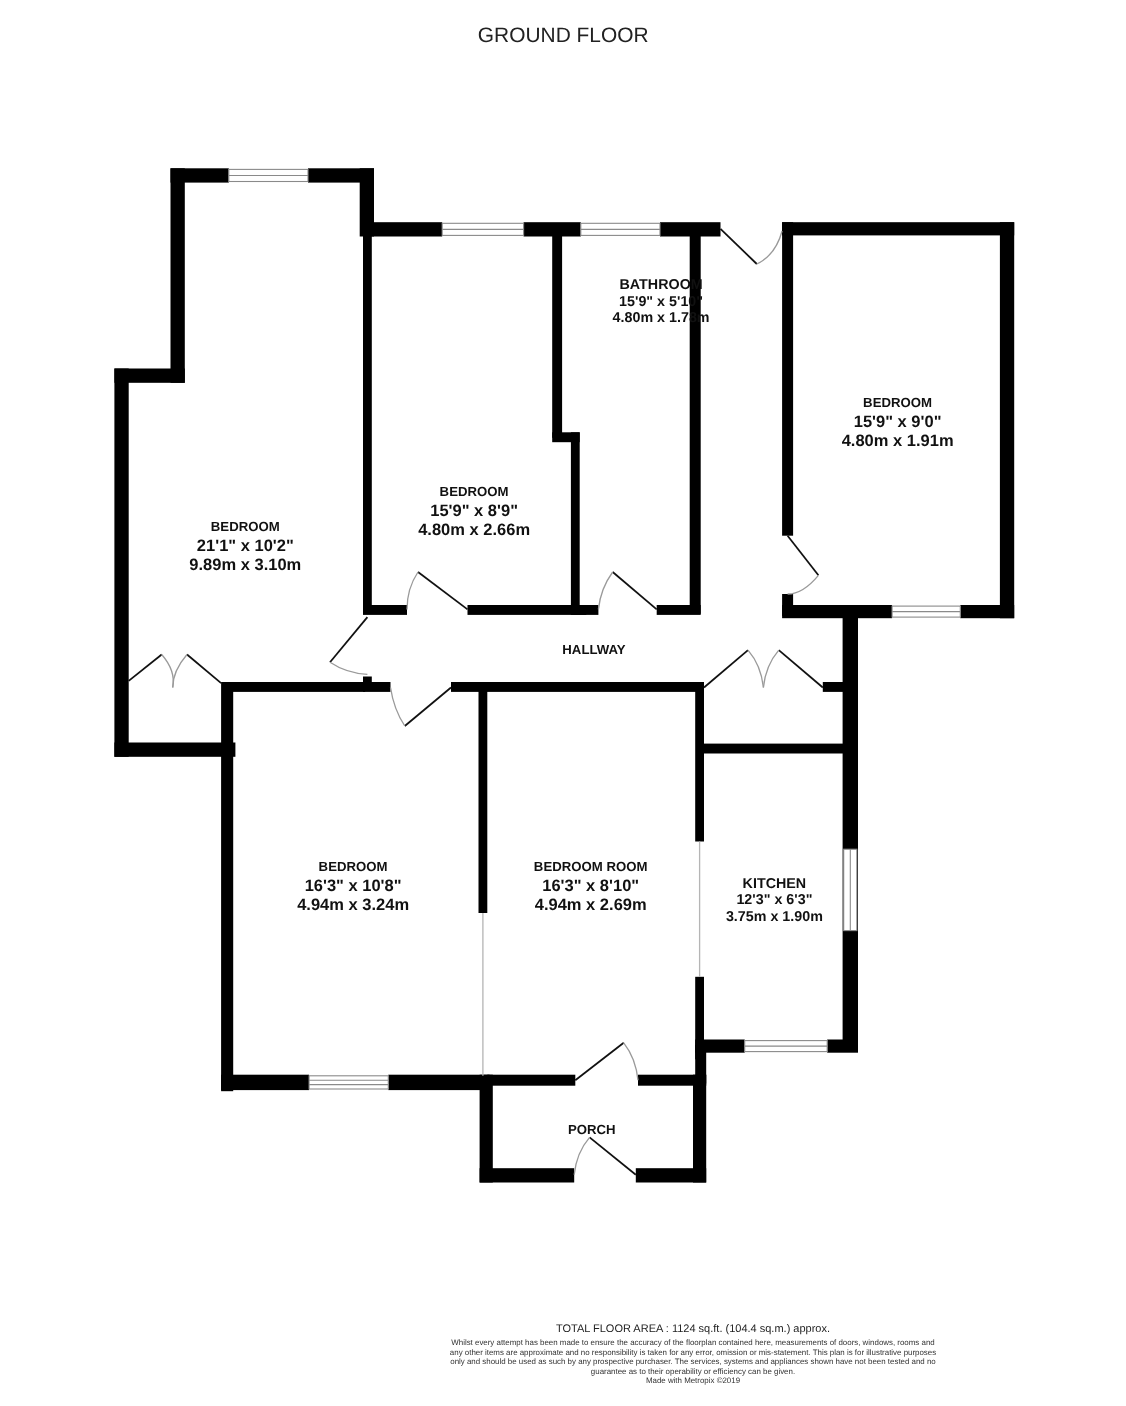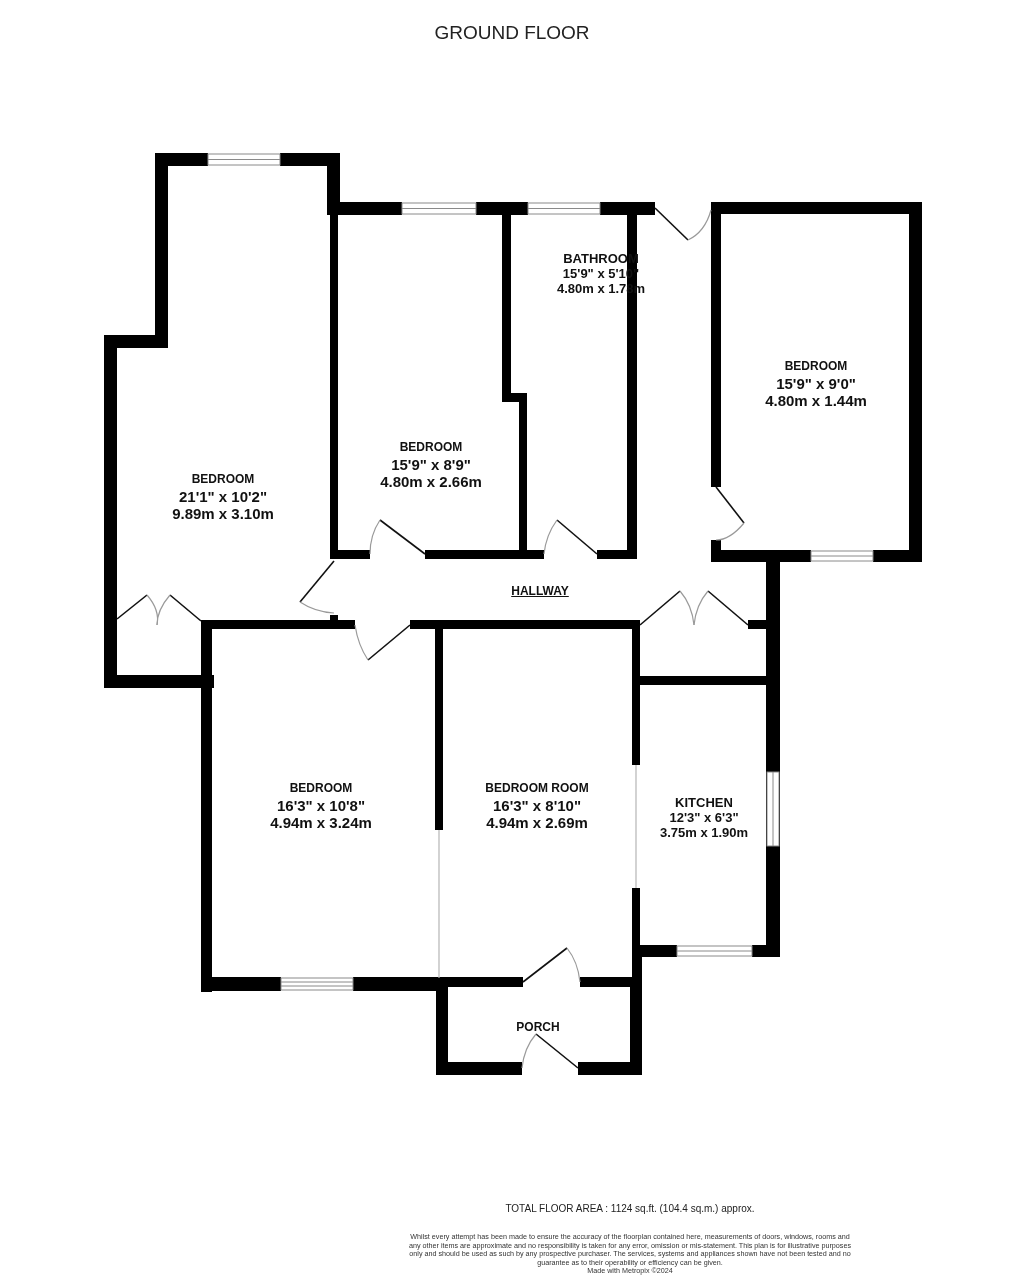--- a/index.html
+++ b/index.html
@@ -12,21 +12,21 @@
     .win-frame { fill: #fff; stroke: #8a8a8a; stroke-width: 1; }
     .win-line { stroke: #8a8a8a; stroke-width: 1; }
     .door-leaf { stroke: #111; stroke-width: 1.6; fill: none; }
     .door-arc { stroke: #9a9a9a; stroke-width: 1.2; fill: none; }
     .thin { stroke: #b5b5b5; stroke-width: 1.2; }
     .room-label { position: absolute; text-align: center; font-weight: bold; color: #111; transform: translateX(-50%); white-space: nowrap; }
     .room-label .name { font-size: 12px; line-height: 17px; }
     .room-label .dim { font-size: 15px; line-height: 17px; }
     .room-label.small .name, .room-label.small .dim { font-size: 13px; line-height: 15px; }
     .footer { position: absolute; left: 405px; width: 450px; top: 1203px; text-align: center; color: #222; }
-    .footer .total { font-size: 10px; line-height: 12px; margin-bottom: 18px; }
+    .footer .total { font-size: 10px; line-height: 12px; margin-bottom: 2px; }
     .footer .disclaimer { font-size: 7.2px; line-height: 8.5px; color: #333; }
   </style>
 </head>
 <body>
 
 <div class="header">
   <div class="title">GROUND FLOOR</div>
 </div>
 
 <svg class="plan" width="1024" height="1278" viewBox="0 0 1024 1278" xmlns="http://www.w3.org/2000/svg">
@@ -179,24 +179,24 @@
 
 <div class="room-label small" style="left:569px; top:251px;margin-left:32px;">
   <div class="name">BATHROOM</div>
   <div class="dim">15'9"  x 5'10"</div>
   <div class="dim">4.80m  x 1.78m</div>
 </div>
 
 <div class="room-label" style="left:816px; top:358px;">
   <div class="name">BEDROOM</div>
   <div class="dim">15'9"  x 9'0"</div>
-  <div class="dim">4.80m  x 1.44m</div>
-</div>
-
-<div class="room-label" style="left:540px; top:583px;text-decoration:underline;">
+  <div class="dim">4.80m  x 1.91m</div>
+</div>
+
+<div class="room-label" style="left:540px; top:583px;">
   <div class="name">HALLWAY</div>
 </div>
 
 <div class="room-label" style="left:321px; top:780px;">
   <div class="name">BEDROOM</div>
   <div class="dim">16'3"  x 10'8"</div>
   <div class="dim">4.94m  x 3.24m</div>
 </div>
 
 <div class="room-label" style="left:537px; top:780px;">
@@ -211,14 +211,14 @@
   <div class="dim">3.75m  x 1.90m</div>
 </div>
 
 <div class="room-label" style="left:538px; top:1019px;">
   <div class="name">PORCH</div>
 </div>
 
 <div class="footer">
   <div class="total">TOTAL FLOOR AREA : 1124 sq.ft. (104.4 sq.m.) approx.</div>
   <div class="disclaimer">Whilst every attempt has been made to ensure the accuracy of the floorplan contained here, measurements of doors, windows, rooms and any other items are approximate and no responsibility is taken for any error, omission or mis-statement. This plan is for illustrative purposes only and should be used as such by any prospective purchaser. The services, systems and appliances shown have not been tested and no guarantee as to their operability or efficiency can be given.</div>
-  <div class="disclaimer">Made with Metropix ©2024</div>
+  <div class="disclaimer">Made with Metropix ©2019</div>
 </div>
 
 </body></html>

